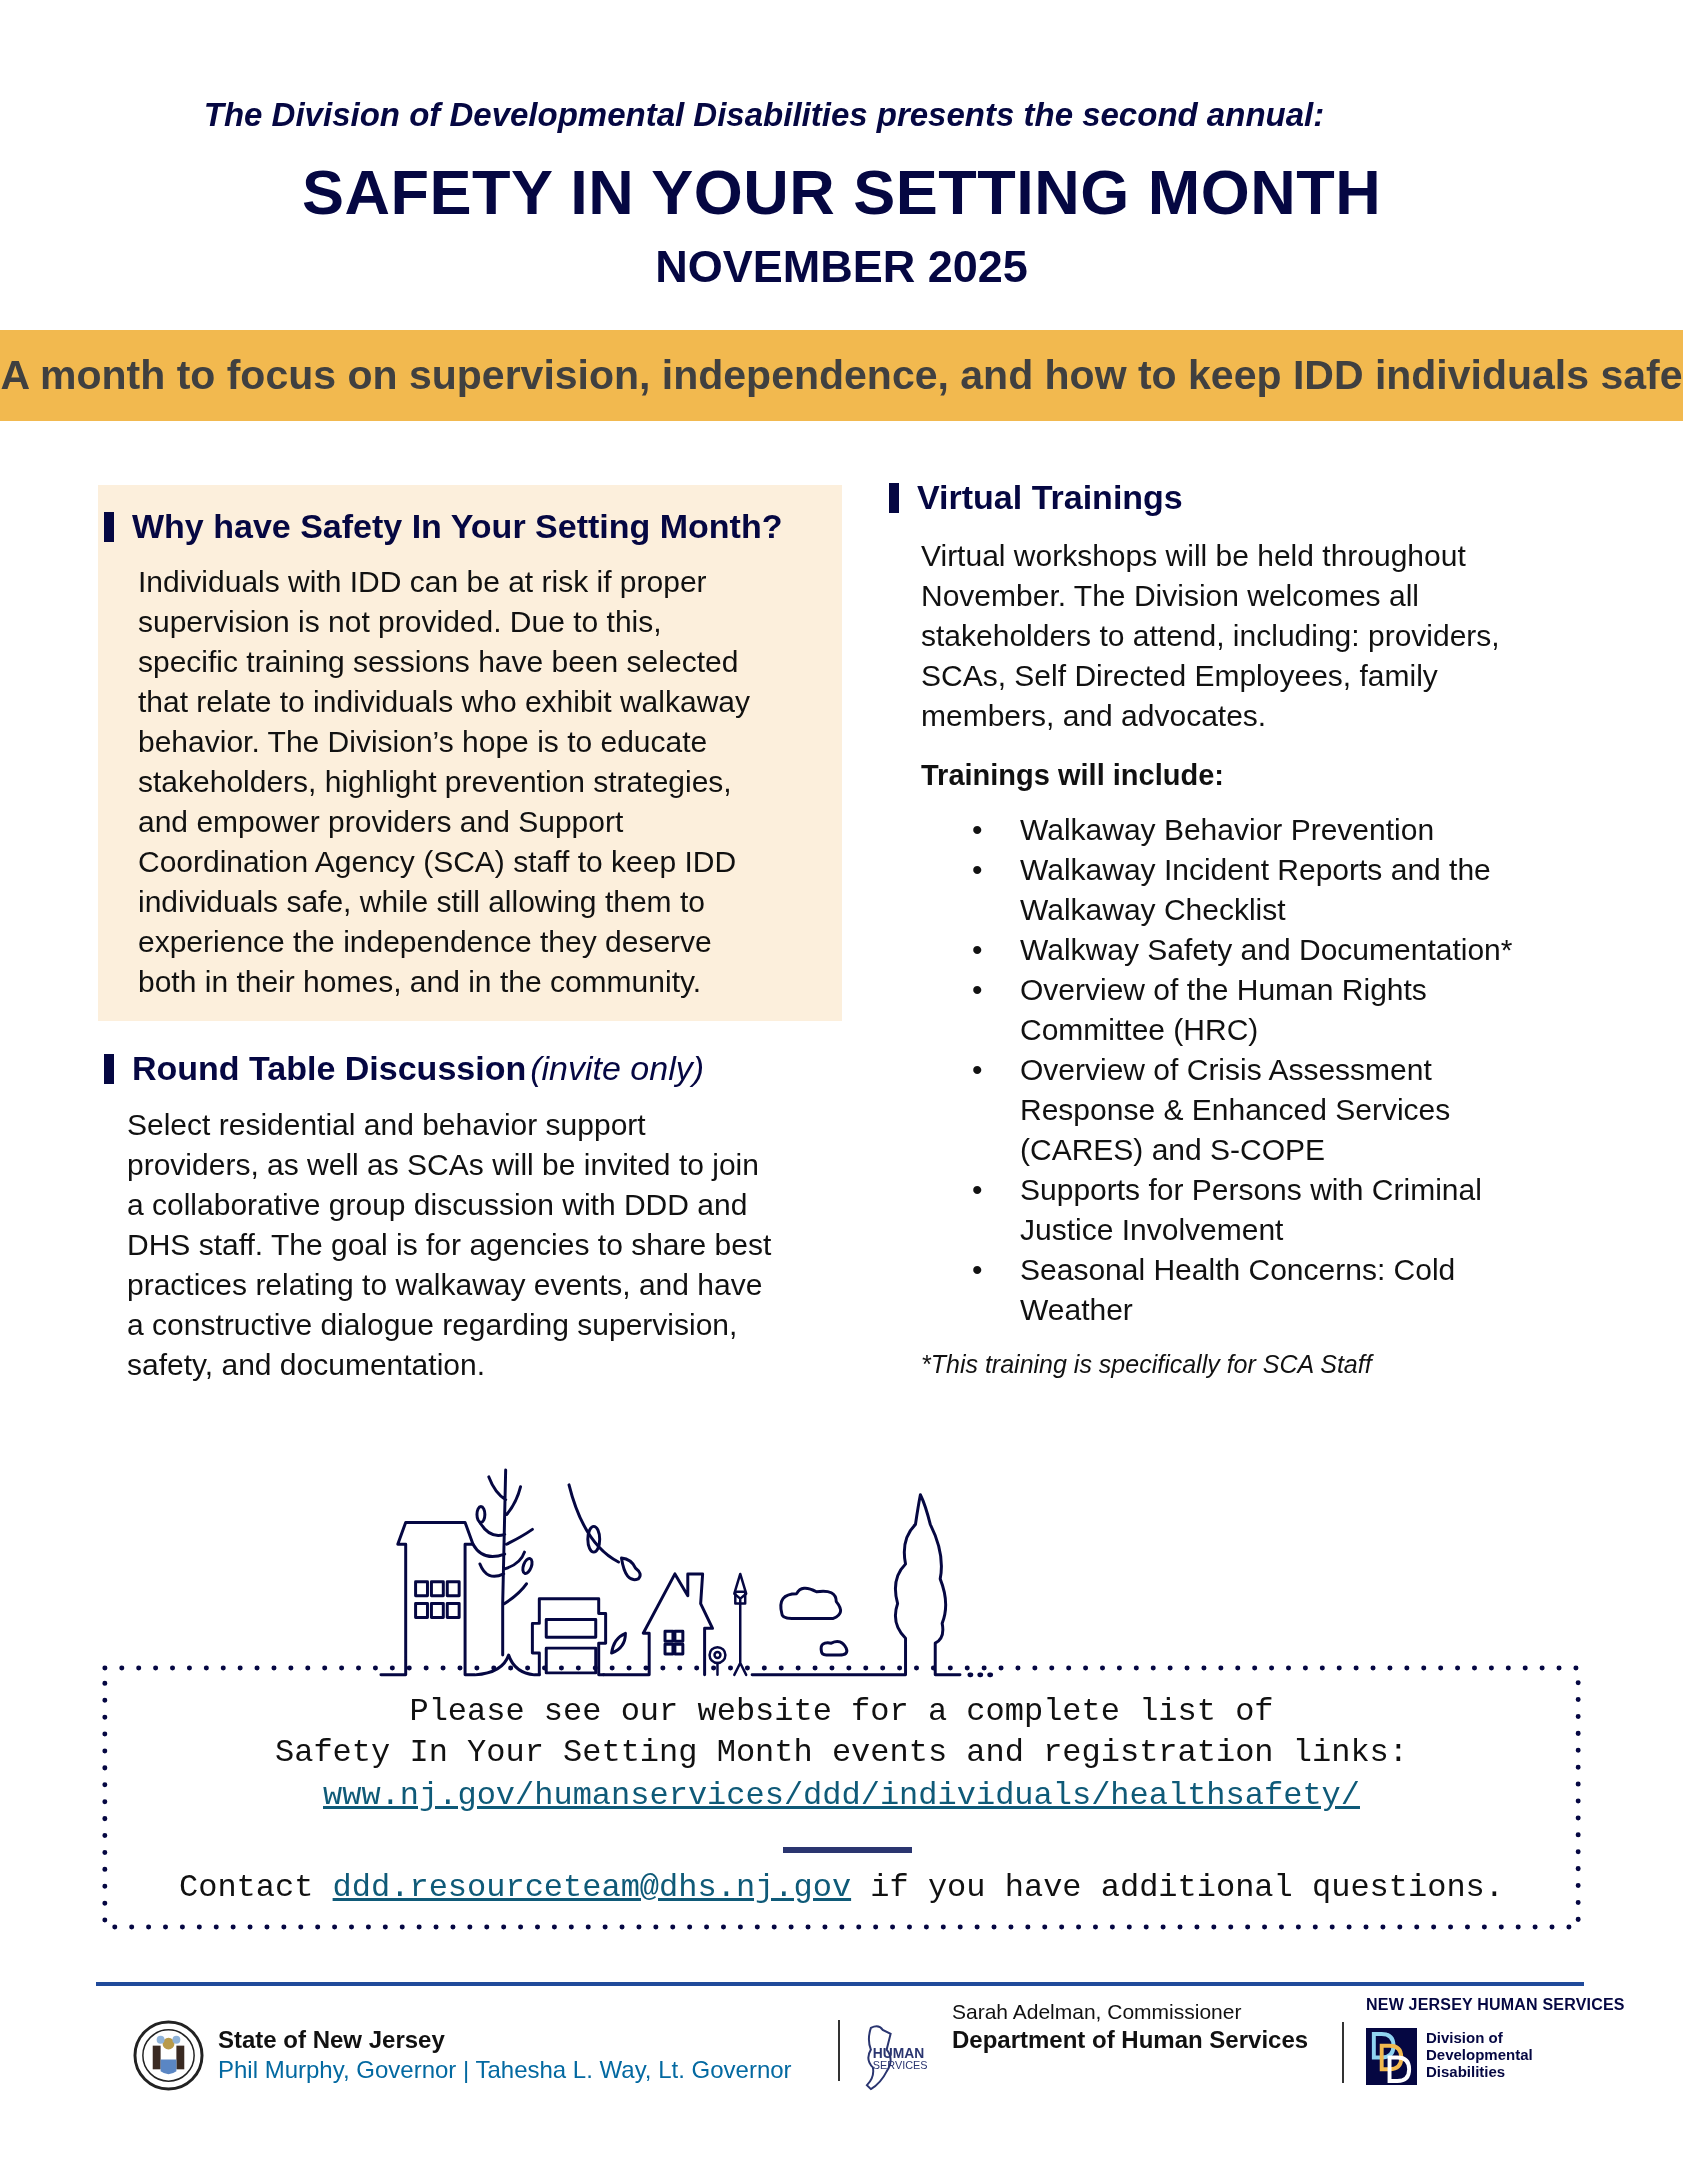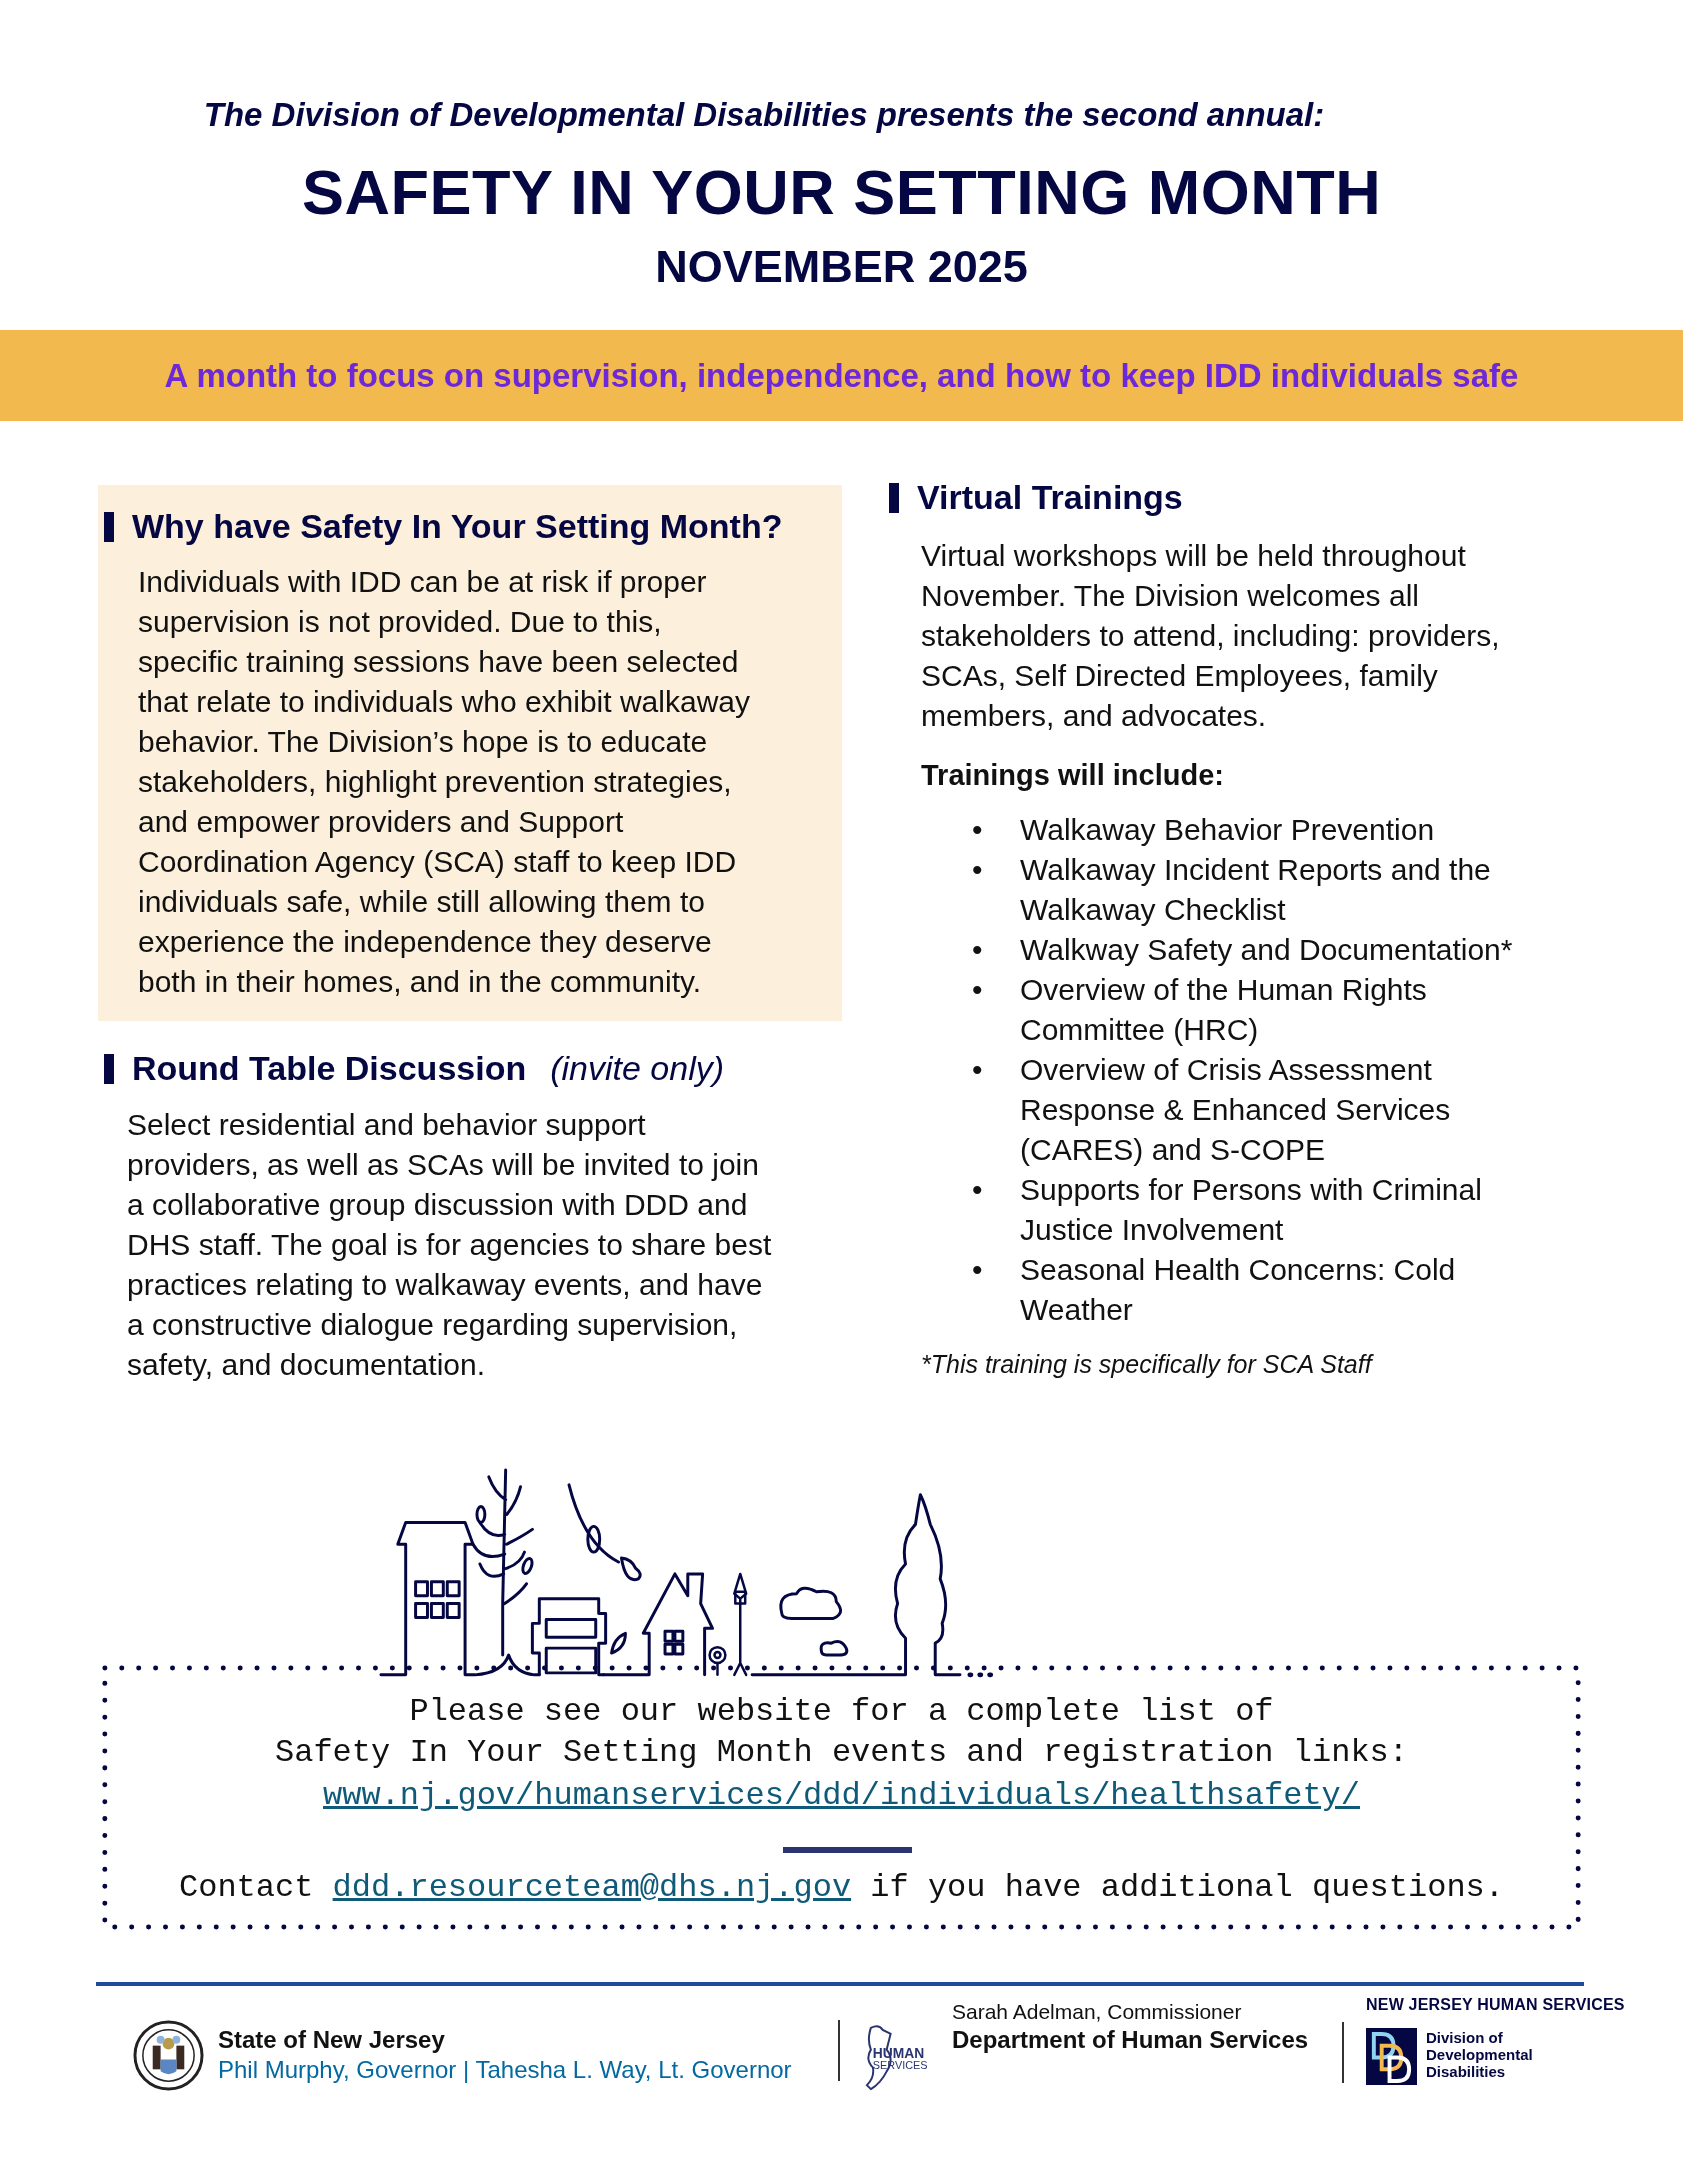--- a/index.html
+++ b/index.html
@@ -6,26 +6,26 @@
   body { width: 1683px; height: 2178px; position: relative; overflow: hidden;
          font-family: "Liberation Sans", sans-serif; color: #111111; }
   #subtitle { position: absolute; top: 96px; left: 0; width: 1528px; text-align: center;
               font-size: 33px; font-weight: bold; font-style: italic; color: #050742; }
   #title { position: absolute; top: 156px; left: 0; width: 1683px; text-align: center;
            font-size: 63px; font-weight: bold; color: #050742; letter-spacing: 0.5px; }
   #date { position: absolute; top: 241px; left: 0; width: 1683px; text-align: center;
           font-size: 45px; font-weight: bold; color: #050742; }
   #band { position: absolute; top: 330px; left: 0; width: 1683px; height: 91px; background: #F2B94F;
           display: flex; align-items: center; justify-content: center; }
-  #band span { font-size: 33px; font-weight: bold; color: #6d28d9; }
+  #band span { font-size: 41px; font-weight: bold; color: #404040; }
 
   .section-head { position: absolute; font-size: 34px; font-weight: bold; color: #050742;
                   display: flex; align-items: center; }
   .section-head .bar { display: inline-block; width: 10px; height: 30px; background: #050742; margin-right: 18px; }
-  .section-head .italic-note { font-weight: normal; font-style: italic; margin-left: 24px; }
+  .section-head .italic-note { font-weight: normal; font-style: italic; margin-left: 4px; }
   .body-text { position: absolute; font-size: 30px; line-height: 40px; color: #111111; }
 
   #why-box { position: absolute; left: 98px; top: 485px; width: 744px; height: 536px; background: #FCEFDC; }
   #why-head { left: 104px; top: 507px; }
   #why-body { left: 138px; top: 562px; width: 693px; }
 
   #rt-head { left: 104px; top: 1049px; }
   #rt-body { left: 127px; top: 1105px; width: 713px; }
 
   #vt-head { left: 889px; top: 478px; }

